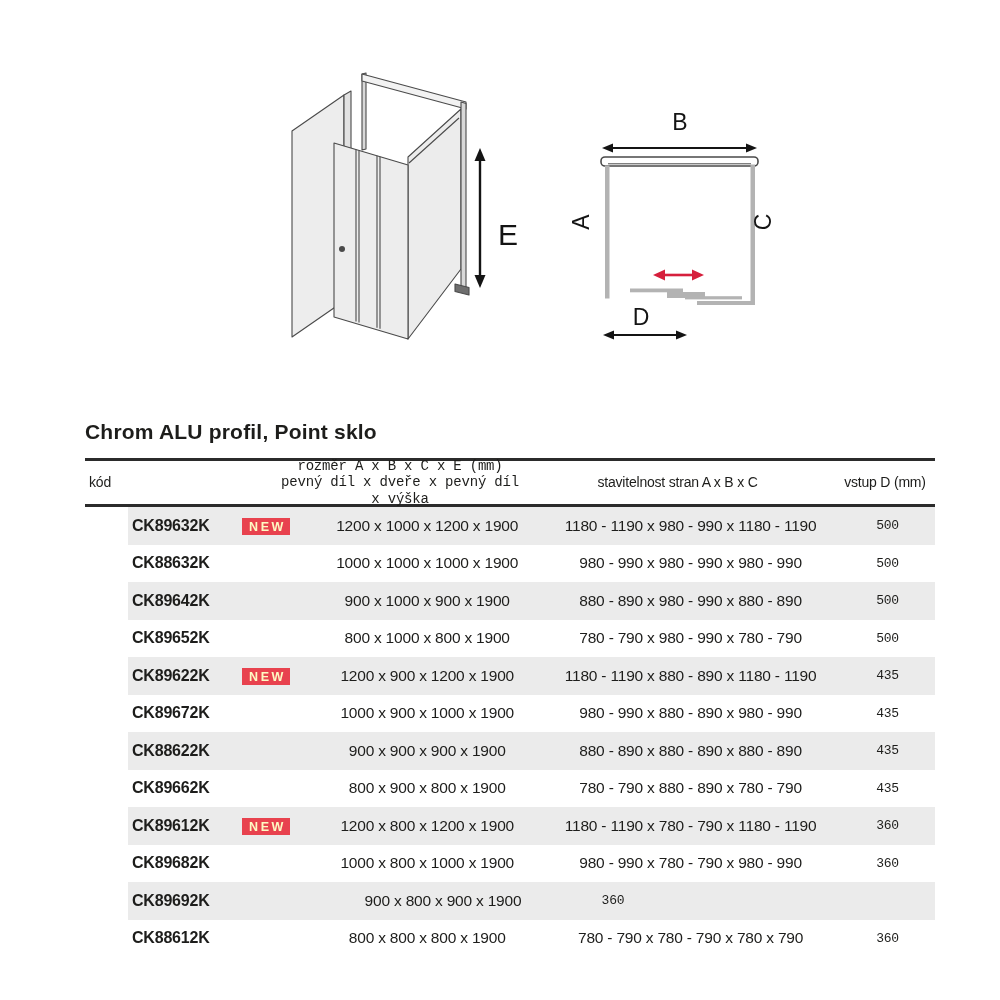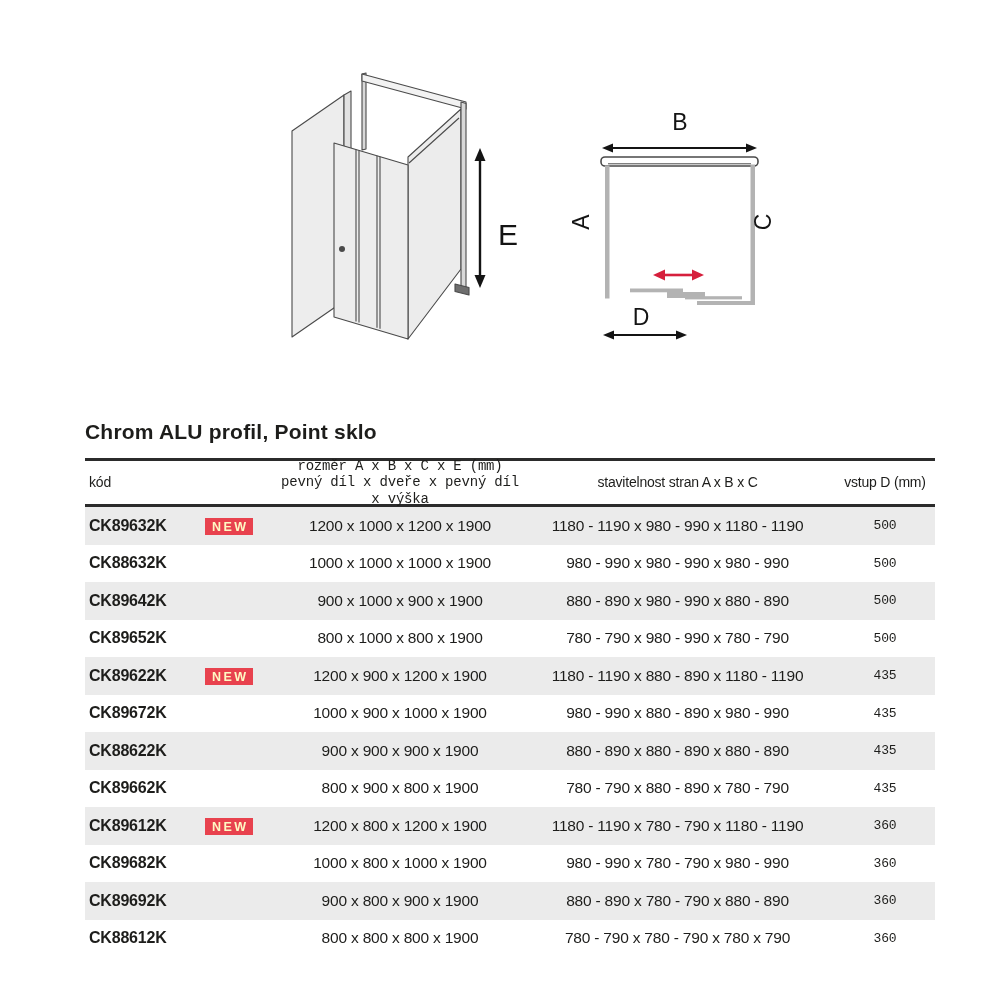--- a/index.html
+++ b/index.html
@@ -9,21 +9,21 @@
   .iso{position:absolute;left:278px;top:53px;}
   .plan{position:absolute;left:568px;top:98px;}
   .title{position:absolute;left:85px;top:420px;font-size:21px;font-weight:700;letter-spacing:.2px;}
   .ptable{position:absolute;left:85px;top:458px;width:850px;}
   .thead{display:flex;align-items:center;height:43px;border-top:3px solid #2b2b2b;border-bottom:3px solid #2b2b2b;
          font-size:14px;letter-spacing:-.2px;line-height:1.18;}
   .th-code{width:195px;padding-left:4px;box-sizing:border-box;text-align:left;}
   .th-size{width:240px;text-align:center;font-family:Liberation Mono, monospace;}
   .th-adjust{width:315px;text-align:center;}
   .th-entry{width:100px;text-align:center;}
-  .row{display:flex;align-items:center;height:37.5px;font-size:15.5px;letter-spacing:-.2px;}
+  .row{display:flex;align-items:center;height:37.5px;font-size:15.5px;letter-spacing:-.2px;margin-left:43px;}
   .tbody .row:nth-child(odd){background:#ebebeb;}
   .cell{white-space:nowrap;}
   .c-code{width:120px;padding-left:4px;box-sizing:border-box;font-weight:700;font-size:16px;}
   .c-badge{width:75px;}
   .c-size{width:240px;text-align:center;}
   .c-adjust{width:315px;text-align:center;}
   .c-entry{width:100px;text-align:center;font-size:13px;font-family:Liberation Mono, monospace;}
   .badge{display:inline-block;background:#e8424e;color:#fef9c3;font-weight:700;font-size:12.5px;
          letter-spacing:2.5px;padding:3px 4px 2px 7px;line-height:1;}
 </style>
@@ -181,21 +181,20 @@
         <div class="cell c-badge"></div>
         <div class="cell c-size">1000 x 800 x 1000 x 1900</div>
         <div class="cell c-adjust">980 - 990 x 780 - 790 x 980 - 990</div>
         <div class="cell c-entry">360</div>
       </div>
 
       <div class="row">
         <div class="cell c-code">CK89692K</div>
         <div class="cell c-badge"></div>
         <div class="cell c-size">900 x 800 x 900 x 1900</div>
-        <div class="cell c-adjust">880 - 890 x 780 - 790 x 880 - 890</div>
         <div class="cell c-entry">360</div>
       </div>
 
       <div class="row">
         <div class="cell c-code">CK88612K</div>
         <div class="cell c-badge"></div>
         <div class="cell c-size">800 x 800 x 800 x 1900</div>
         <div class="cell c-adjust">780 - 790 x 780 - 790 x 780 x 790</div>
         <div class="cell c-entry">360</div>
       </div>

